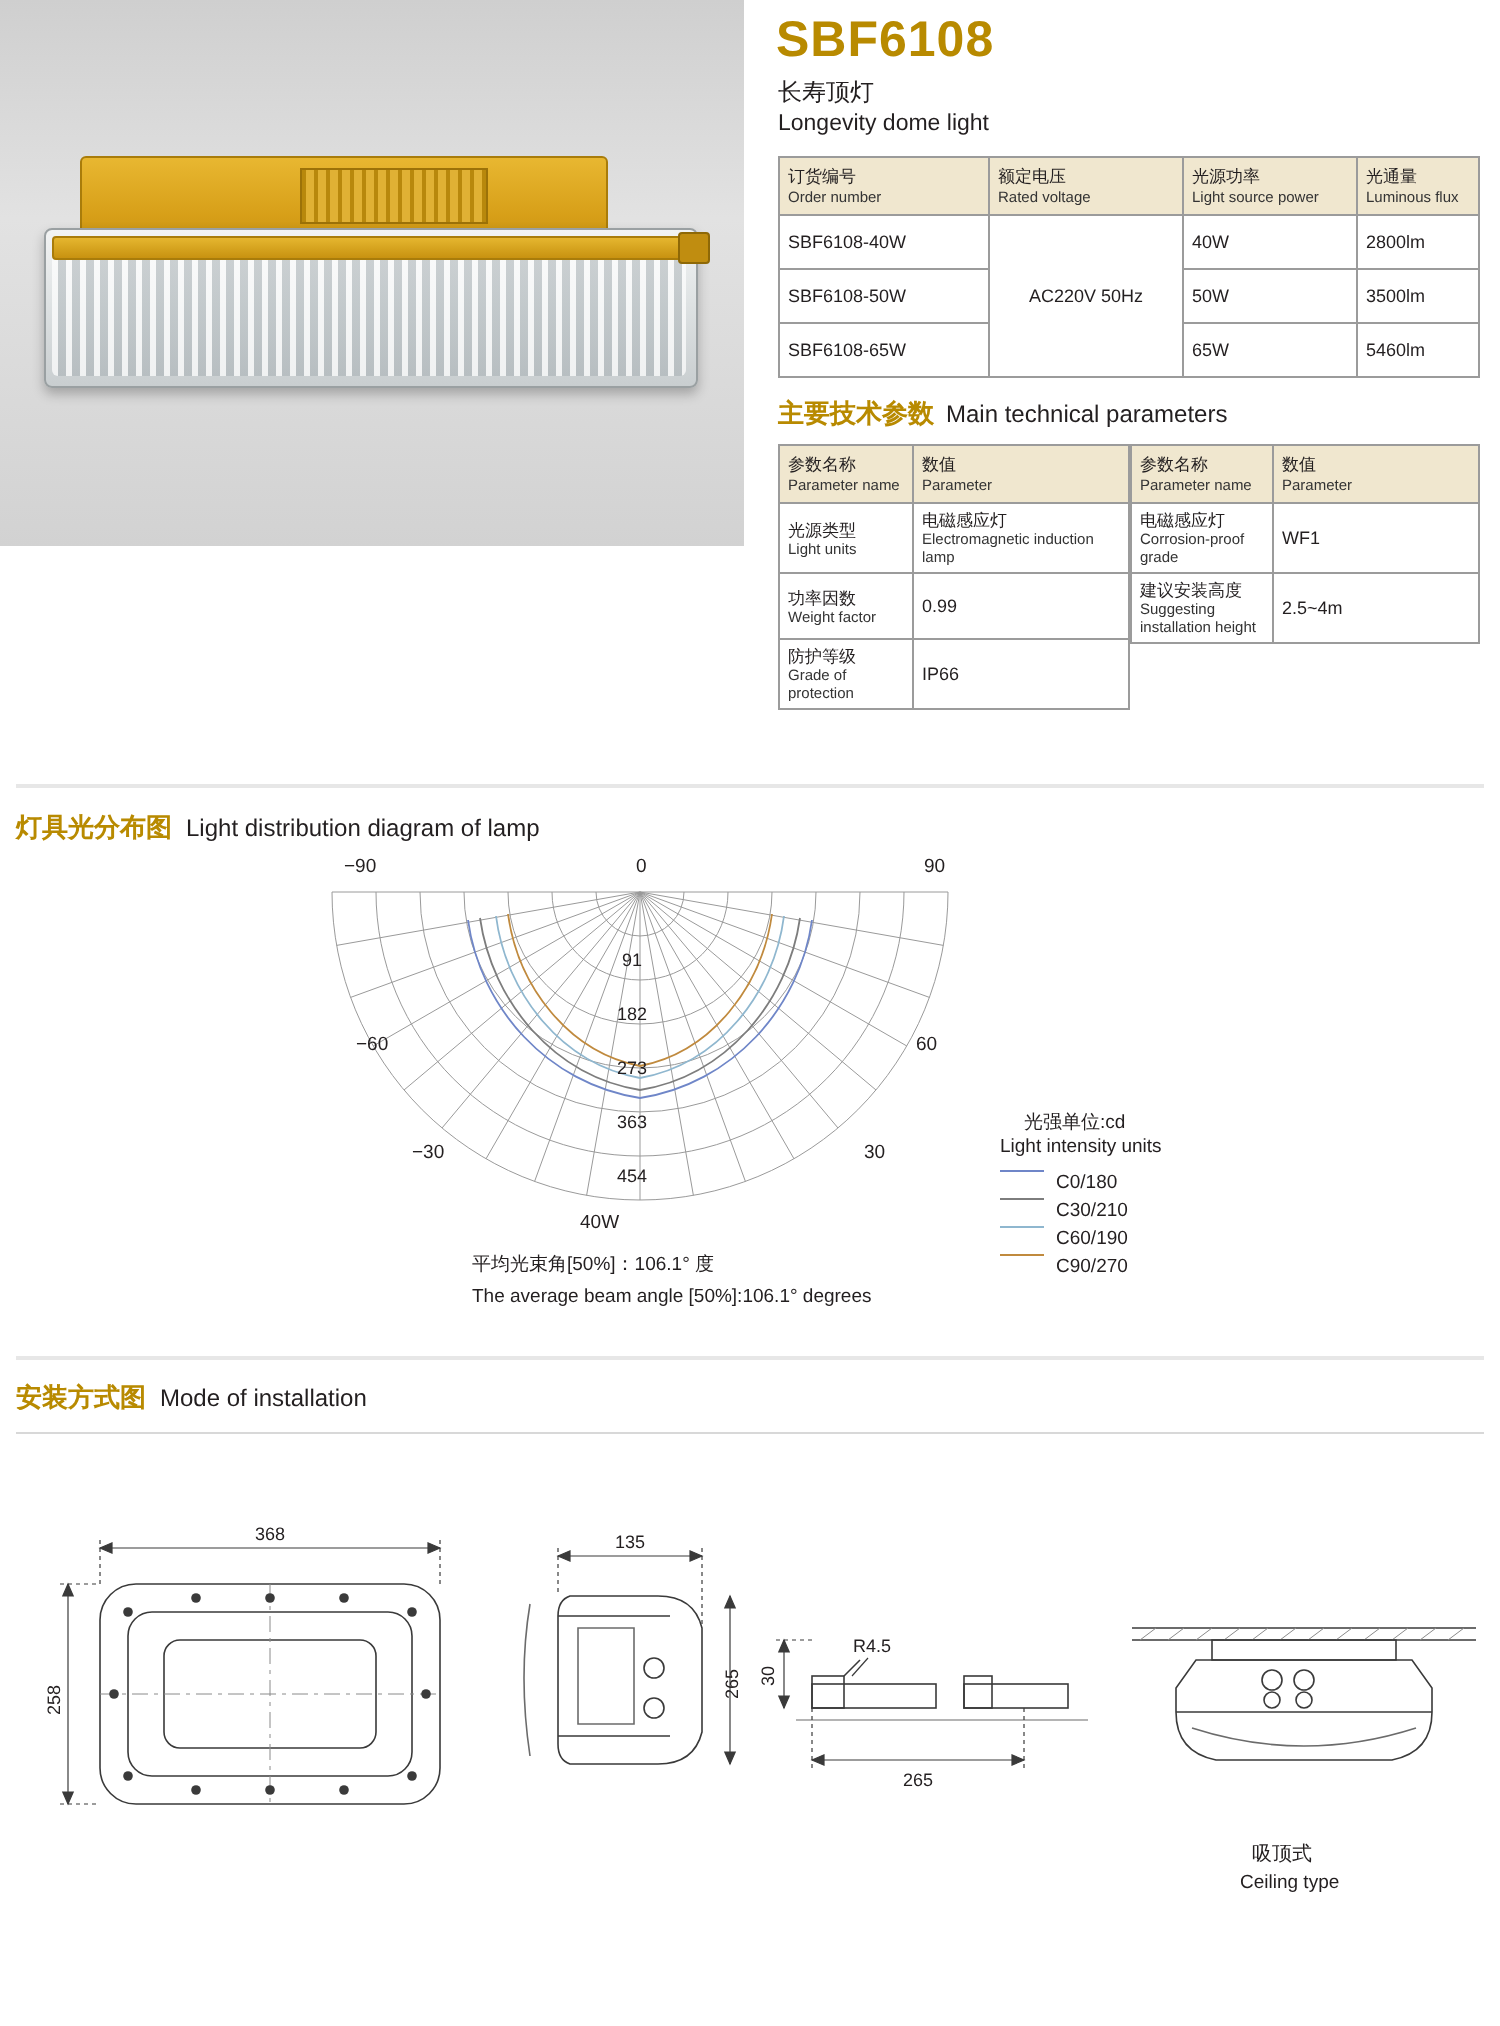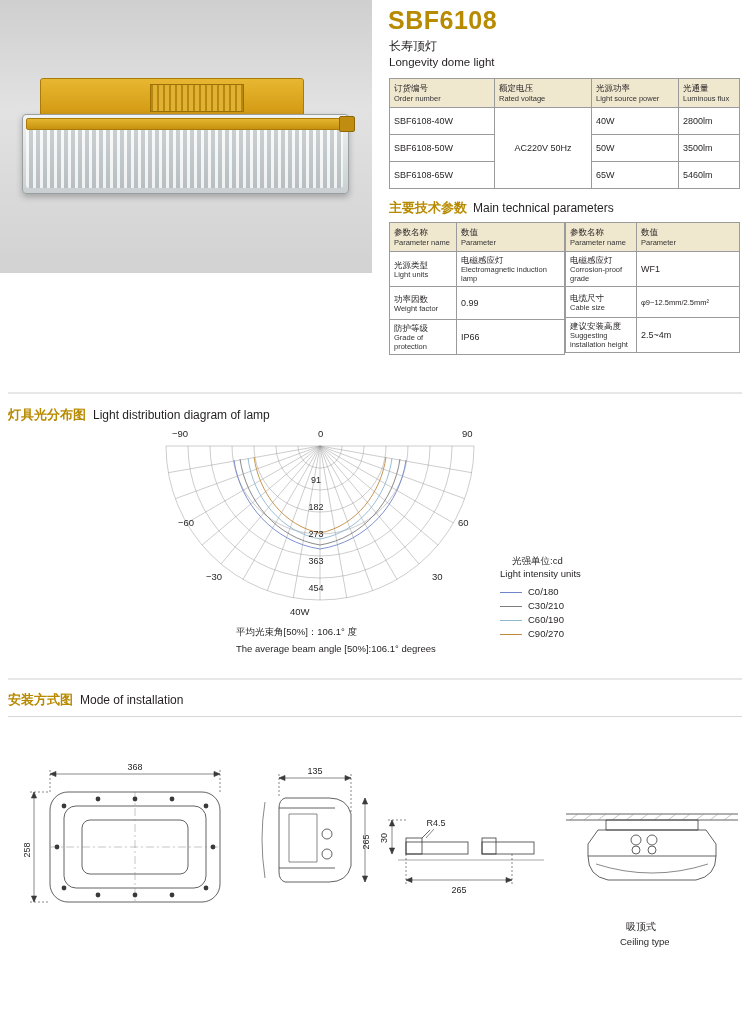--- a/index.html
+++ b/index.html
@@ -90,21 +90,21 @@
 
   
   .sec{position:absolute;}
   .sec .cn-h{font-size:13px;font-weight:bold;color:#b88a00;}
   .sec .en-h{font-size:12px;color:#231f20;margin-left:7px;}
   .ldd-labels span{position:absolute;font-size:9.5px;color:#231f20;}
   .legend{position:absolute;left:500px;top:555px;font-size:9.5px;}
   .legend .unit-cn{font-size:9.5px;margin-left:12px;}
   .legend .unit-en{font-size:9.5px;}
   .legend ul{list-style:none;margin:6px 0 0;padding:0;}
-  .legend li{height:14px;line-height:14px;font-size:9.5px;display:flex;align-items:center;}
+  .legend li{height:14px;line-height:14px;font-size:9.5px;display:flex;align-items:flex-start;}
   .legend .swatch{display:inline-block;width:22px;height:0;border-top:1px solid #000;margin-right:6px;}
 
   
   .dwg{position:absolute;}
   .dim{font-size:9px;fill:#231f20;font-family:"Liberation Sans", sans-serif;}
   .ceil-cn{position:absolute;left:626px;top:920px;font-size:10px;}
   .ceil-en{position:absolute;left:620px;top:936px;font-size:9.5px;}
 </style>
 </head>
 <body>
@@ -225,27 +225,20 @@
         </td>
       </tr>
     </thead>
     <tbody>
       <tr>
         <td style="height:22px">
           <span class="cn">电磁感应灯</span>
           <span class="en">Corrosion-proof grade</span>
         </td>
         <td class="val" style="height:22px">WF1</td>
-      </tr>
-      <tr>
-        <td style="height:24px">
-          <span class="cn">电缆尺寸</span>
-          <span class="en">Cable size</span>
-        </td>
-        <td class="val small" style="height:24px">φ9~12.5mm/2.5mm²</td>
       </tr>
       <tr>
         <td style="height:26px">
           <span class="cn">建议安装高度</span>
           <span class="en">Suggesting installation height</span>
         </td>
         <td class="val" style="height:26px">2.5~4m</td>
       </tr>
     </tbody>
   </table>

